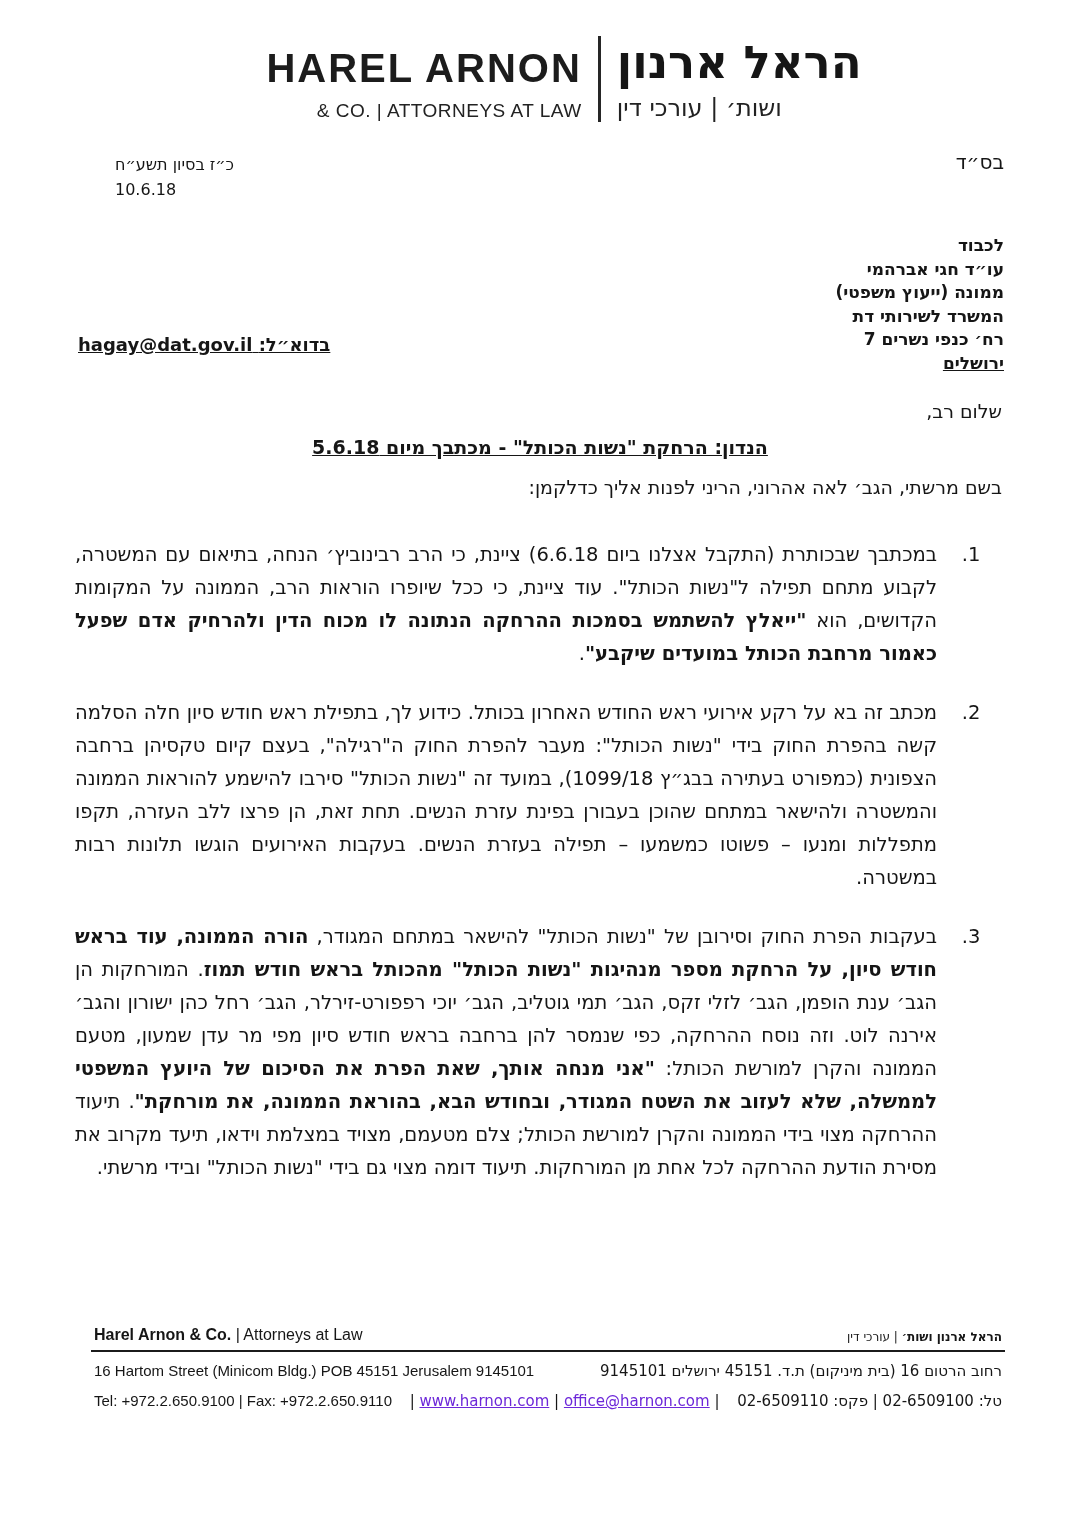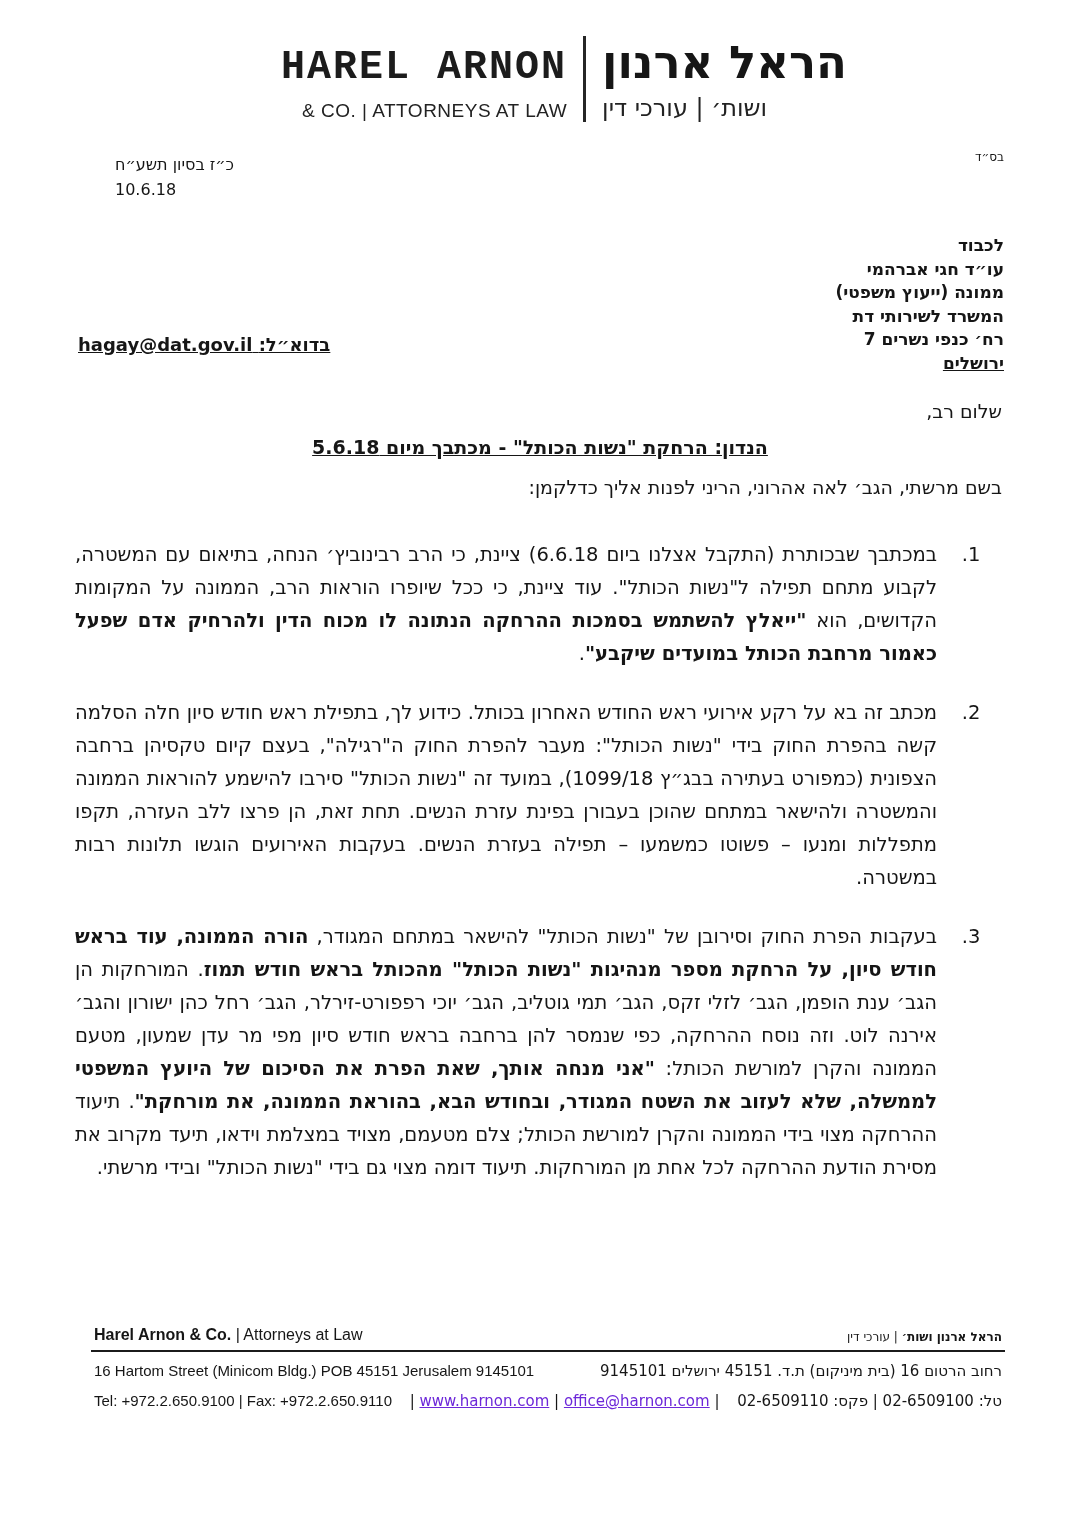--- a/index.html
+++ b/index.html
@@ -14,34 +14,34 @@
   }
   .b{font-weight:bold;}
 
   
   .logo{
     position:absolute;top:36px;left:0;right:0;
     display:flex;justify-content:center;align-items:stretch;gap:16px;
   }
   .logo-en{text-align:right;padding-top:10px;}
   .logo-en .name{
-    font-family:Liberation Mono, monospace;
+    font-family:Liberation Sans, sans-serif;
     font-size:40px;font-weight:700;letter-spacing:2px;color:#1c1c1c;line-height:1.1;margin-left:48px;
   }
   .logo-en .sub{
     font-family:"Liberation Sans","DejaVu Sans",sans-serif;
     font-size:19px;letter-spacing:0.5px;color:#222;margin-top:10px;
   }
   .logo-bar{width:3px;background:#262626;}
   .logo-he{direction:rtl;text-align:left;padding-top:2px;}
   .logo-he .name{font-size:45px;font-weight:bold;color:#161616;line-height:1.1;}
   .logo-he .sub{font-size:24px;color:#222;margin-top:6px;}
 
   
-  .bsd{position:absolute;top:150px;right:76px;font-size:12px;direction:rtl;}
+  .bsd{position:absolute;top:150px;right:76px;font-size:20px;direction:rtl;}
   .dateblock{position:absolute;top:152px;left:78px;font-size:16px;line-height:25px;margin-left:37px;}
   .dateblock .hebdate{direction:rtl;}
 
   
   .recipient{
     position:absolute;top:234px;right:76px;
     direction:rtl;text-align:right;
     font-weight:bold;font-size:17px;line-height:23.5px;
   }
   .recipient .city{text-decoration:underline;}

